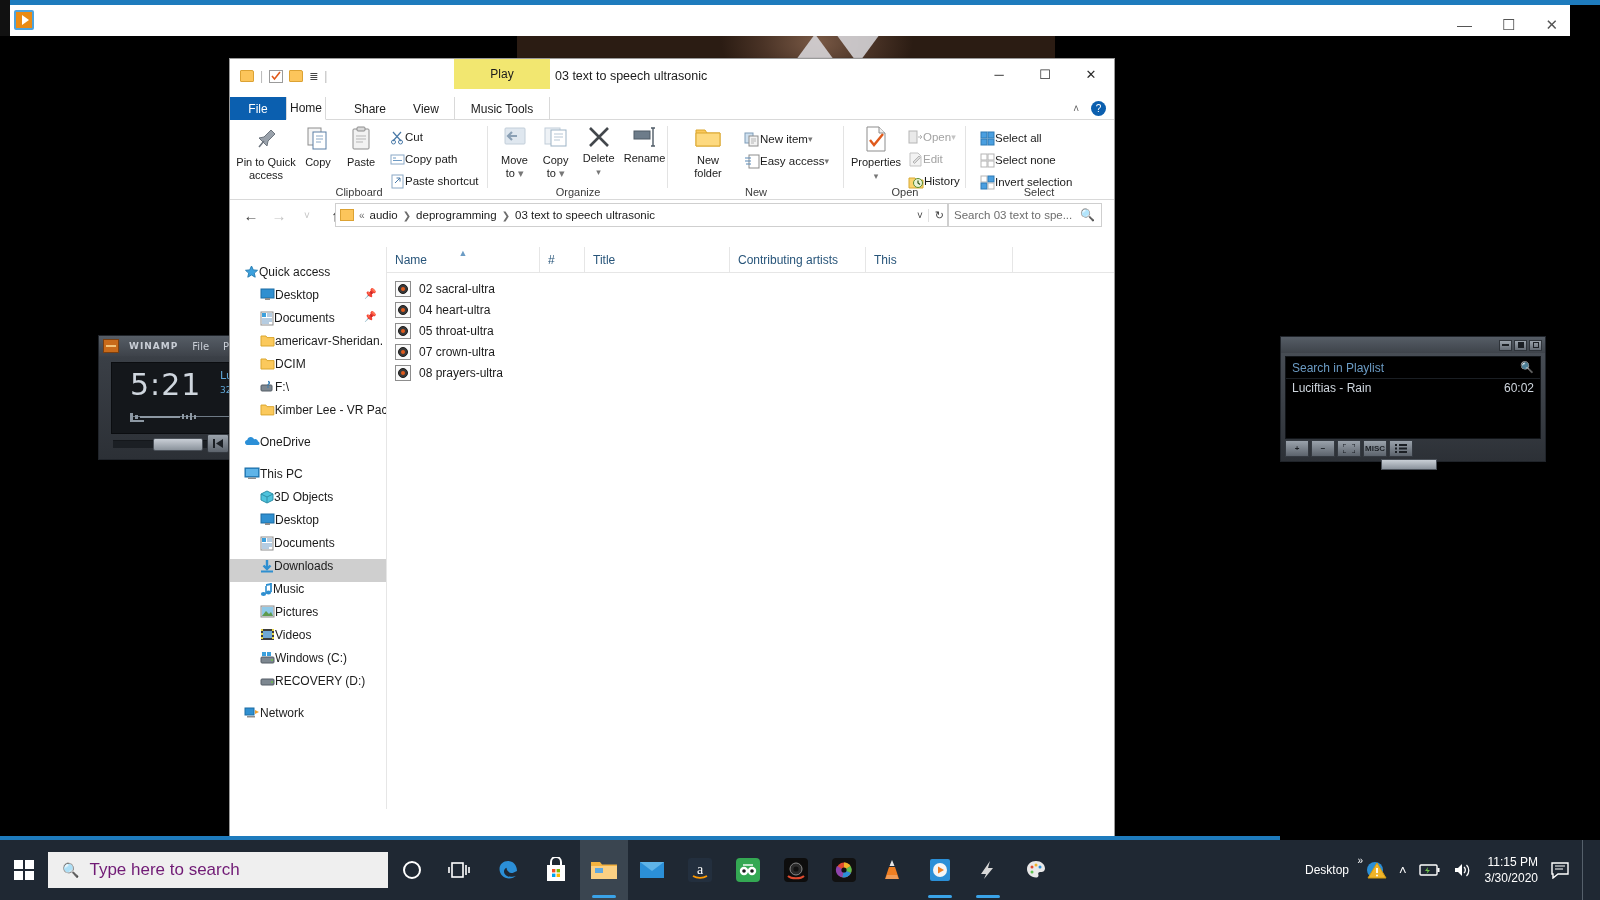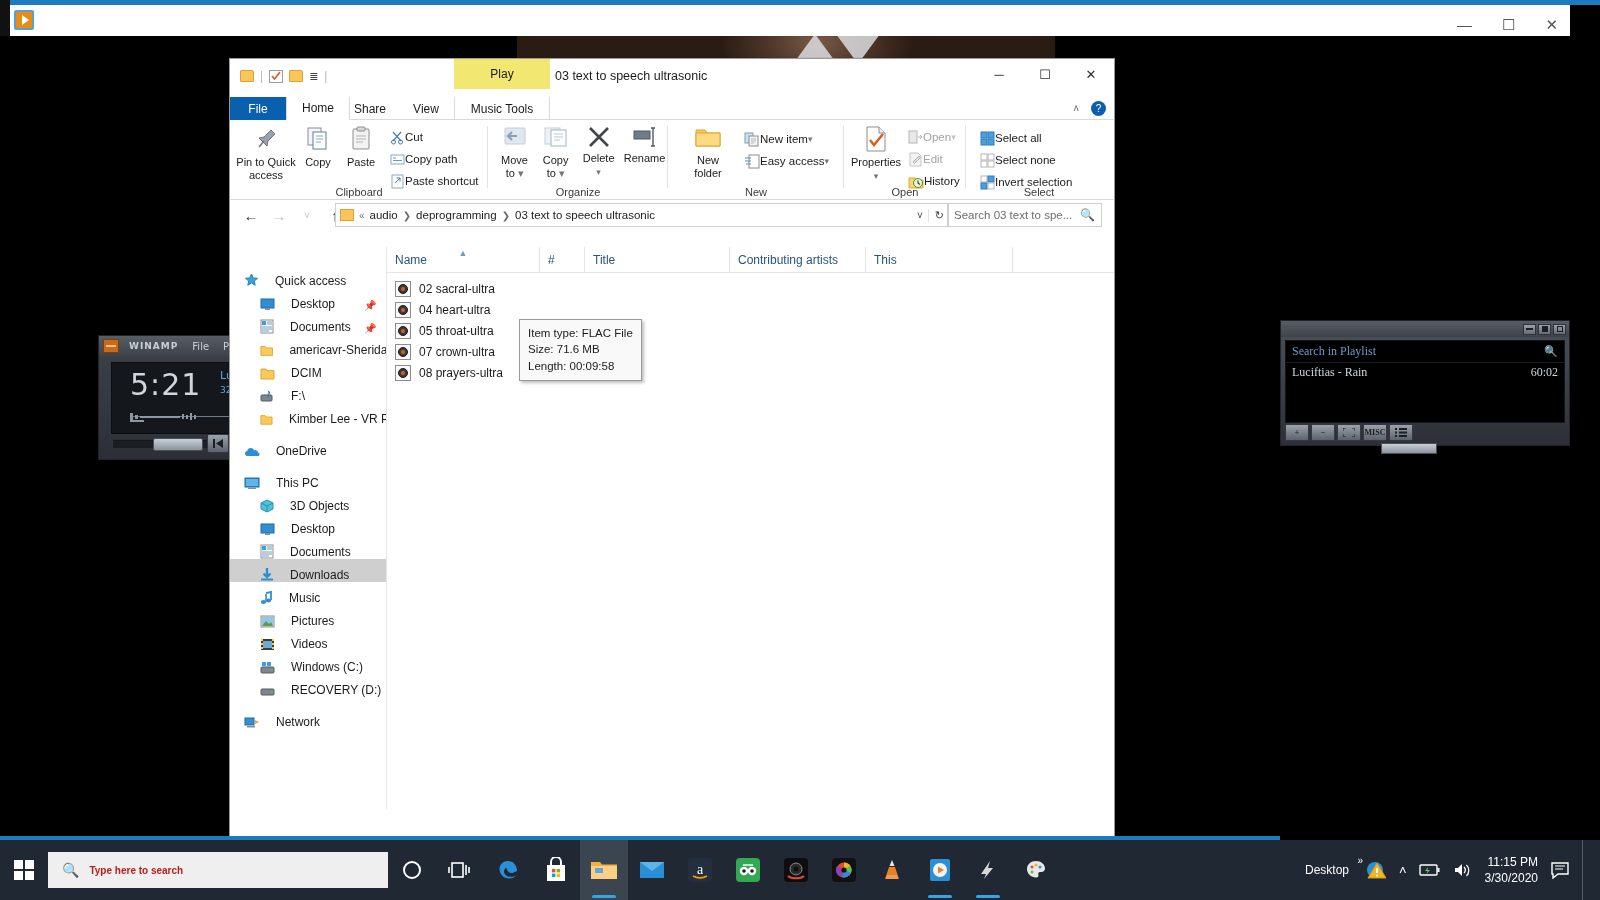--- a/index.html
+++ b/index.html
@@ -75,23 +75,23 @@
   .wa-transport { position:absolute; left:108px; top:98px; display:flex; gap:2px; }
   .wa-btn { width:22px;height:19px;background:linear-gradient(180deg,#9aa2ab,#5c636c);
     border:1px solid #343940;border-radius:2px;display:flex;align-items:center;justify-content:center; }
   .wa-btn svg { display:block; }
   .wa-vol { position:absolute; left:248px; top:58px; width:42px;height:18px;
     background:linear-gradient(180deg,#9aa2ab,#5c636c); border:1px solid #343940; border-radius:2px;
     display:flex;align-items:center;justify-content:center; }
 
   
   #playlist {
-    position:absolute; left:1280px; top:320px; width:290px; height:126px;
+    position:absolute; left:1280px; top:336px; width:266px; height:126px;
     background:linear-gradient(180deg,#4b5159,#2c3036); border:1px solid #20242a; z-index:3;
-    font-family:Liberation Serif, serif;
+    font-family:Liberation Sans, sans-serif;
   }
   .pl-titlebar { height:16px; background:linear-gradient(180deg,#565d66,#3e434a);
     display:flex; justify-content:flex-end; align-items:center; gap:2px; padding-right:3px; }
   .pl-tb-btn { width:13px;height:11px;background:linear-gradient(180deg,#9aa2ab,#646b74);
     border:1px solid #2e3339; display:flex;align-items:center;justify-content:center; }
   .pl-tb-btn i { display:block; }
   .pl-body { position:absolute; left:4px; top:19px; right:4px; bottom:22px;
     background:#000; border:1px solid #121519; }
   .pl-search { height:22px; color:#6b9bc4; font-size:12px; display:flex; align-items:center;
     padding:0 6px; border-bottom:1px solid #1a1e23; justify-content:space-between; }
@@ -130,21 +130,21 @@
   .ex-title { position:absolute; left:325px; top:10px; font-size:12.5px; color:#1b1b1b; }
   .ex-wc { position:absolute; right:0; top:0; display:flex; }
   .ex-wc div { width:46px; height:30px; display:flex; align-items:center; justify-content:center;
     color:#2b2b2b; font-size:13px; }
 
   
   .ex-tabs { height:23px; position:relative; border-bottom:1px solid #d9d9d9; background:#fff; }
   .ex-tab { position:absolute; top:0; height:23px; display:flex; align-items:center;
     justify-content:center; font-size:12px; color:#1b1b1b; }
   .ex-tab.file { left:0; width:56px; background:#0b5faf; color:#fff; }
-  .ex-tab.home { left:56px; width:64px; background:#fff; border:1px solid #d9d9d9; border-bottom-color:#fff; border-top:none; }
+  .ex-tab.home { left:56px; width:40px; background:#fff; border:1px solid #d9d9d9; border-bottom-color:#fff; border-top:none; }
   .ex-tab.share { left:112px; width:56px; }
   .ex-tab.view { left:168px; width:56px; }
   .ex-tab.mt { left:224px; width:96px; border-left:1px solid #d9d9d9; border-right:1px solid #d9d9d9; }
   .ex-tabs .ribctl { position:absolute; right:8px; top:0; height:23px; display:flex; align-items:center; gap:12px; }
   .ribctl .caret { color:#5a5a5a; font-size:10px; }
   .ribctl .help { width:15px;height:15px;border-radius:50%;background:#0b5faf;color:#fff;
     font-size:10px; display:flex;align-items:center;justify-content:center; }
 
   
   .ribbon { height:80px; background:#fff; border-bottom:1px solid #d9d9d9; position:relative; }
@@ -174,21 +174,21 @@
   .searchbox { position:absolute; right:12px; top:3px; width:155px; height:24px;
     border:1px solid #cfcfcf; display:flex; align-items:center; padding:0 6px;
     justify-content:space-between; }
   .searchbox .ph { font-size:11.5px; color:#6d6d6d; }
   .searchbox .mag { font-size:12px; color:#1b1b1b; }
 
   
   .ex-body { position:absolute; left:0; top:188px; right:0; bottom:28px; display:flex; }
   .navpane { width:157px; background:#fff; border-right:1px solid #e6e6e6;
     padding-top:18px; overflow:hidden; }
-  .nav-item { height:23px; display:flex; align-items:flex-end; gap:16px; padding-left:14px;
+  .nav-item { height:23px; display:flex; align-items:flex-start; gap:0; padding-left:14px;
     font-size:12px; color:#1b1b1b; position:relative; white-space:nowrap; }
   .nav-item.indent { padding-left:30px; }
   .nav-item.sel { background:#cfcfcf; }
   .nav-item .pin { position:absolute; right:9px; color:#9a9a9a; font-size:10px; }
   .nav-item .txt { overflow:hidden; text-overflow:clip; }
   .nav-gap { height:9px; }
 
   .listpane { flex:1; position:relative; background:#fff; }
   .hdr { height:26px; display:flex; align-items:center; border-bottom:1px solid #e6e6e6;
     font-size:12px; color:#28557a; position:relative; }
@@ -220,21 +220,21 @@
   #taskbar { position:absolute; left:0; bottom:0; width:1600px; height:60px;
     background:#1f2833; display:flex; align-items:center; z-index:50; }
   #taskbar .tb-accent { position:absolute; left:0; top:-4px; width:1280px; height:4px; background:#1e7bbd; }
   .startbtn { width:48px;height:60px; display:flex; align-items:center; justify-content:center; }
   .winlogo { width:20px;height:20px; display:grid; grid-template-columns:1fr 1fr;
     grid-template-rows:1fr 1fr; gap:2px; }
   .winlogo i { background:#fff; display:block; }
   .tb-search { width:340px; height:36px; background:#efefef; display:flex; align-items:center;
     gap:10px; padding-left:14px; }
   .tb-search .mag { font-size:14px; color:#2b2b2b; }
-  .tb-search .ph { font-size:10px; color:#b91c1c;font-weight:bold; }
+  .tb-search .ph { font-size:17px; color:#701a75; }
   .tb-icons { display:flex; align-items:center; height:60px; }
   .tbi { width:48px;height:60px; display:flex; align-items:center; justify-content:center; position:relative; }
   .tbi.active { background:#3a4550; }
   .tbi .run { position:absolute; bottom:2px; left:12px; width:24px; height:3px; background:#3aa3e8; border-radius:2px; }
   .tray { margin-left:auto; display:flex; align-items:center; height:60px; padding-right:8px; gap:12px; }
   .tray .desk { font-size:12px; color:#fff; position:relative; padding-right:4px; }
   .tray .desk sup { font-size:10px; position:absolute; top:-8px; right:-10px; }
   .tray .clock { font-size:12px; color:#fff; line-height:1.35; text-align:right; }
   .tray .ti { color:#fff; font-size:13px; display:flex; align-items:center; }
   .showdesk { width:10px; height:60px; border-left:1px solid #55606b; }
@@ -904,25 +904,20 @@
         <div class="filerow">
           <span class="facon">
               <i class="page"></i>
               <i class="disc"></i>
               <i class="hole"></i>
             </span>
           <span>08 prayers-ultra</span>
         </div>
       </div>
 
-      <div class="tooltip">
-        <div>Item type: FLAC File</div>
-        <div>Size: 71.6 MB</div>
-        <div>Length: 00:09:58</div>
-      </div>
     </div>
   </div>
 
 </div>
 
 <div id="taskbar">
   <div class="tb-accent"></div>
   <div class="startbtn">
     <span class="winlogo">
         <i></i>

